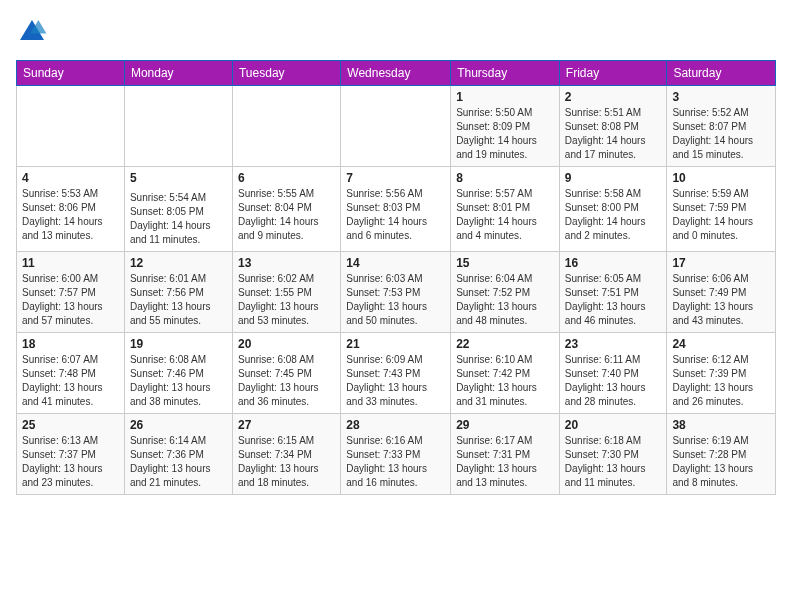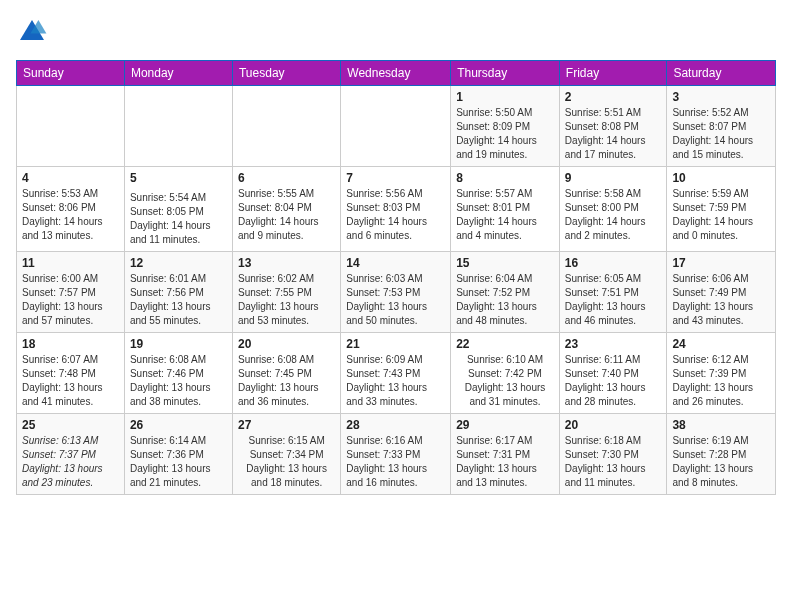--- a/index.html
+++ b/index.html
@@ -197,21 +197,21 @@
         </td>
         <td>
           <span class="day-number">12</span>
           <div class="day-info" style="white-space: pre-line;">Sunrise: 6:01 AM
 Sunset: 7:56 PM
 Daylight: 13 hours and 55 minutes.</div>
         </td>
         <td>
           <span class="day-number">13</span>
           <div class="day-info" style="white-space: pre-line;">Sunrise: 6:02 AM
-Sunset: 7:55 PM
+Sunset: 1:55 PM
 Daylight: 13 hours and 53 minutes.</div>
         </td>
         <td>
           <span class="day-number">14</span>
           <div class="day-info" style="white-space: pre-line;">Sunrise: 6:03 AM
 Sunset: 7:53 PM
 Daylight: 13 hours and 50 minutes.</div>
         </td>
         <td>
           <span class="day-number">15</span>
@@ -252,53 +252,53 @@
 Daylight: 13 hours and 36 minutes.</div>
         </td>
         <td>
           <span class="day-number">21</span>
           <div class="day-info" style="white-space: pre-line;">Sunrise: 6:09 AM
 Sunset: 7:43 PM
 Daylight: 13 hours and 33 minutes.</div>
         </td>
         <td>
           <span class="day-number">22</span>
-          <div class="day-info" style="white-space: pre-line; text-align: center;">Sunrise: 6:10 AM
+          <div class="day-info" style="white-space: pre-line;">Sunrise: 6:10 AM
 Sunset: 7:42 PM
 Daylight: 13 hours and 31 minutes.</div>
         </td>
         <td>
           <span class="day-number">23</span>
           <div class="day-info" style="white-space: pre-line;">Sunrise: 6:11 AM
 Sunset: 7:40 PM
 Daylight: 13 hours and 28 minutes.</div>
         </td>
         <td>
           <span class="day-number">24</span>
           <div class="day-info" style="white-space: pre-line;">Sunrise: 6:12 AM
 Sunset: 7:39 PM
 Daylight: 13 hours and 26 minutes.</div>
         </td>
       </tr>
       <tr>
         <td>
           <span class="day-number">25</span>
-          <div class="day-info" style="white-space: pre-line; font-style: italic;">Sunrise: 6:13 AM
+          <div class="day-info" style="white-space: pre-line;">Sunrise: 6:13 AM
 Sunset: 7:37 PM
 Daylight: 13 hours and 23 minutes.</div>
         </td>
         <td>
           <span class="day-number">26</span>
           <div class="day-info" style="white-space: pre-line;">Sunrise: 6:14 AM
 Sunset: 7:36 PM
 Daylight: 13 hours and 21 minutes.</div>
         </td>
         <td>
           <span class="day-number">27</span>
-          <div class="day-info" style="white-space: pre-line; text-align: center;">Sunrise: 6:15 AM
+          <div class="day-info" style="white-space: pre-line;">Sunrise: 6:15 AM
 Sunset: 7:34 PM
 Daylight: 13 hours and 18 minutes.</div>
         </td>
         <td>
           <span class="day-number">28</span>
           <div class="day-info" style="white-space: pre-line;">Sunrise: 6:16 AM
 Sunset: 7:33 PM
 Daylight: 13 hours and 16 minutes.</div>
         </td>
         <td>

